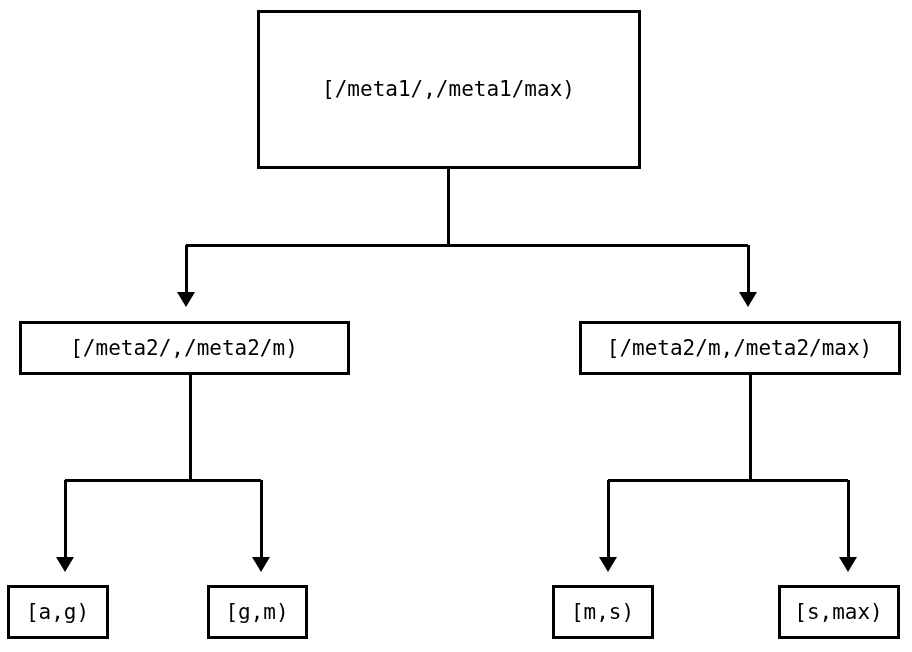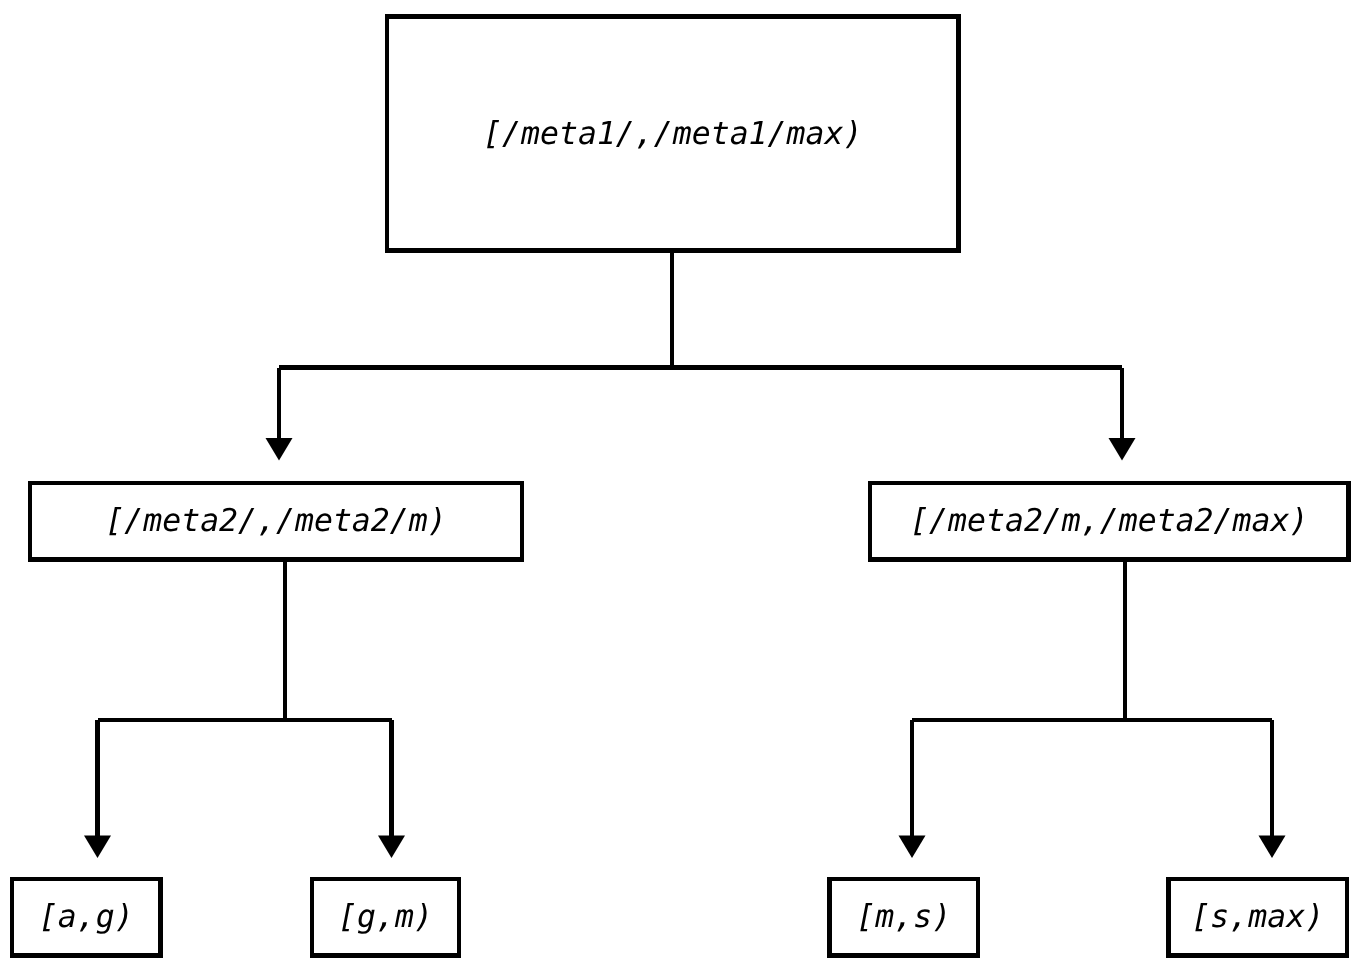--- a/index.html
+++ b/index.html
@@ -11,21 +11,20 @@
     width: 912px;
     height: 652px;
     font-family: "DejaVu Sans Mono", monospace;
     overflow: hidden;
   }
   #diagram-root {
     position: relative;
     width: 912px;
     height: 652px;
     background: #ffffff;
-    font-style: italic;
   }
   svg#tree-svg {
     position: absolute;
     left: 0;
     top: 0;
     width: 912px;
     height: 652px;
     display: block;
   }
   .node-box {

